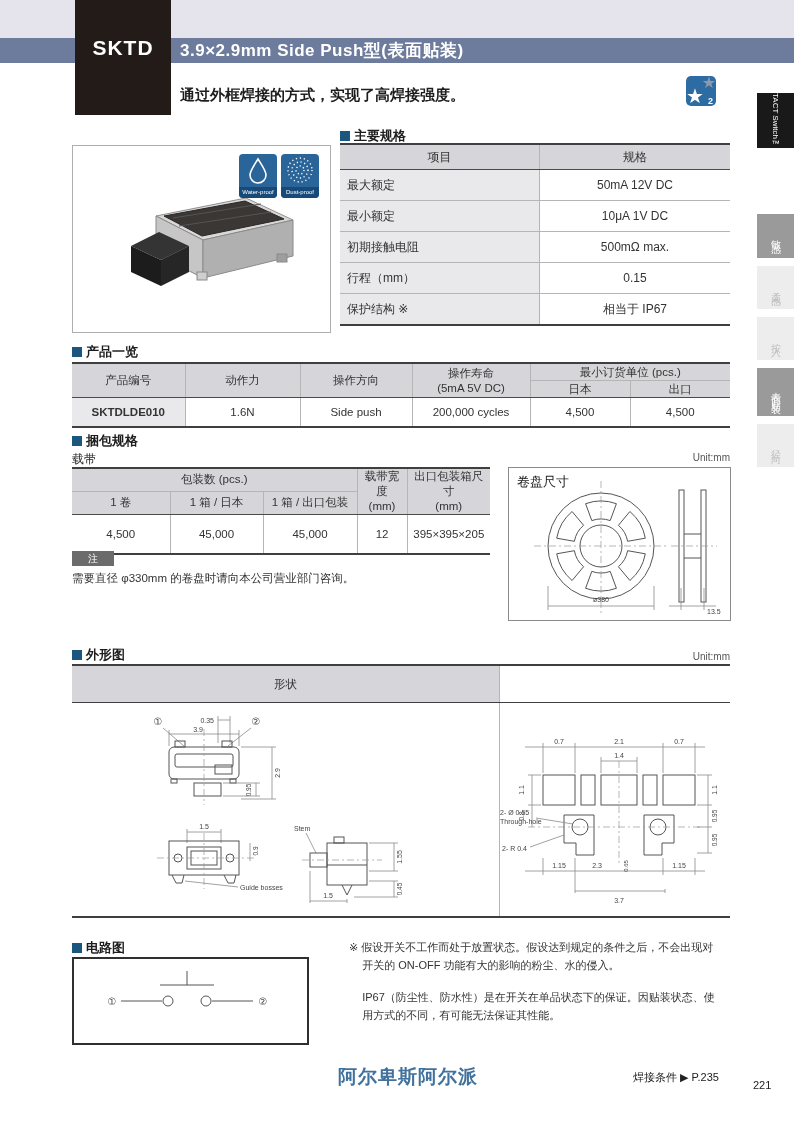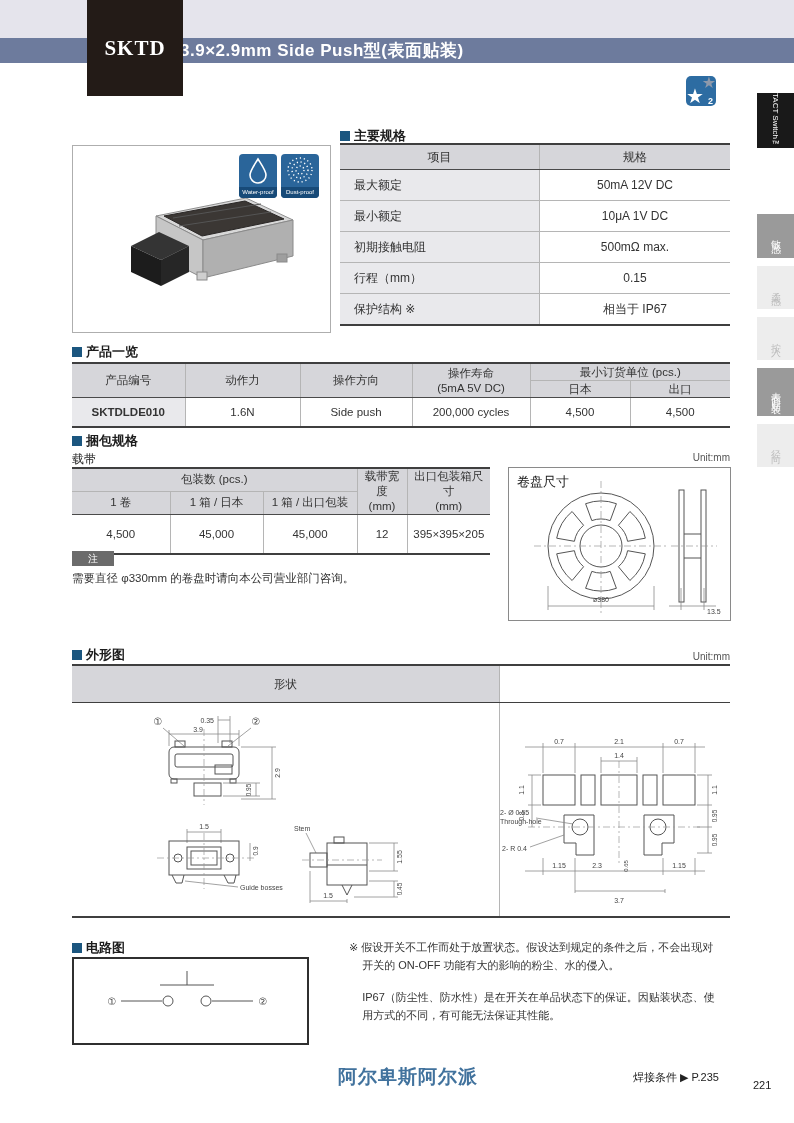--- a/index.html
+++ b/index.html
@@ -4,21 +4,21 @@
 <style>
   html,body {margin:0; padding:0; background:#888;}
   .page {position:relative; width:794px; height:1123px; background:#fff; overflow:hidden;
          font-family:"Liberation Sans","DejaVu Sans",sans-serif; color:#222;}
   .abs {position:absolute;}
 
   
   .top-band {left:0; top:0; width:794px; height:38px; background:#e5e4ec;}
   .title-bar {left:0; top:38px; width:794px; height:25px; background:#6d7b9d;}
   .title-bar .t {position:absolute; left:180px; top:0; line-height:25px; color:#fff; font-size:17px; font-weight:bold; letter-spacing:.5px; white-space:nowrap;}
-  .model-box {left:87px; top:0; width:96px; height:96px; background:#231b17;font-family:Liberation Serif, serif;}
+  .model-box {left:75px; top:0; width:96px; height:115px; background:#231b17;}
   .model-box .t {position:absolute; left:0; top:36px; width:100%; text-align:center; color:#fff; font-size:21px; font-weight:bold; letter-spacing:1px;}
   .subtitle {left:180px; top:86px; font-size:15px; font-weight:bold; color:#1d1d1d;}
   .star-badge {left:686px; top:76px; width:30px; height:30px; background:#2d6ca2; border-radius:5px;}
   .star-badge .s1 {position:absolute; right:0px; top:-3px; color:#8d99ab; font-size:16px;}
   .star-badge .s2 {position:absolute; left:0px; bottom:-2px; color:#fff; font-size:20px;}
   .star-badge .n  {position:absolute; right:3px; bottom:0px; color:#fff; font-size:9px; font-weight:bold;}
 
   
   .side-cat {left:757px; top:93px; width:37px; height:55px; background:#191919; color:#fff;
              display:flex; align-items:center; justify-content:center; writing-mode:vertical-rl; font-size:8px;}
@@ -44,21 +44,21 @@
   .dtable {border-top:2px solid #3f3f3f; border-bottom:2px solid #3f3f3f; border-left:hidden; border-right:hidden; table-layout:fixed;}
   .dtable th, .dtable td {border:1px solid #b5b5b5; text-align:center; vertical-align:middle; font-weight:normal; padding:0 2px;}
   .dtable th {background:#d6d6da; font-size:11.5px;}
   .dtable td {font-size:11.5px; background:#fff;}
   .dtable .dk {border-bottom-color:#4a4a4a;}
   .two-line span {display:block; line-height:1.3;text-align:center;}
 
   .spec-table {left:340px; top:143px; width:390px;}
   .spec-table td {height:30px; font-size:12px;}
   .spec-table tr.hd td {background:#d6d6da; height:24px;}
-  .spec-table td.lbl {background:#e9e9ec; text-align:left; padding-left:14px;}
+  .spec-table td.lbl {background:#e9e9ec; text-align:left; padding-left:7px;}
 
   .prod-table {left:72px; top:362px; width:658px;}
   .prod-table th {height:16px; font-size:11.5px;}
   .prod-table td {height:28px;}
   .prod-table td.part {background:#e9e9ec; font-weight:bold;}
 
   .pack-table {left:72px; top:467px; width:418px;}
   .pack-table th {height:16px;}
   .pack-table td {height:38px;}
 
@@ -101,20 +101,21 @@
 
 <div class="page">
 
   <div class="abs top-band"></div>
   <div class="abs title-bar">
     <span class="t">3.9×2.9mm Side Push型(表面贴装)</span>
   </div>
   <div class="abs model-box">
     <span class="t">SKTD</span>
   </div>
+  <div class="abs subtitle">通过外框焊接的方式，实现了高焊接强度。</div>
   <div class="abs star-badge">
     <span class="s1">★</span>
     <span class="s2">★</span>
     <span class="n">2</span>
   </div>
 
   <div class="abs side-cat">TACT Switch™</div>
   <div class="abs side-tab dark" style="top:214px; height:44px;">敏感</div>
   <div class="abs side-tab light" style="top:266px; height:43px;">柔感</div>
   <div class="abs side-tab light" style="top:317px; height:43px;">按入</div>

